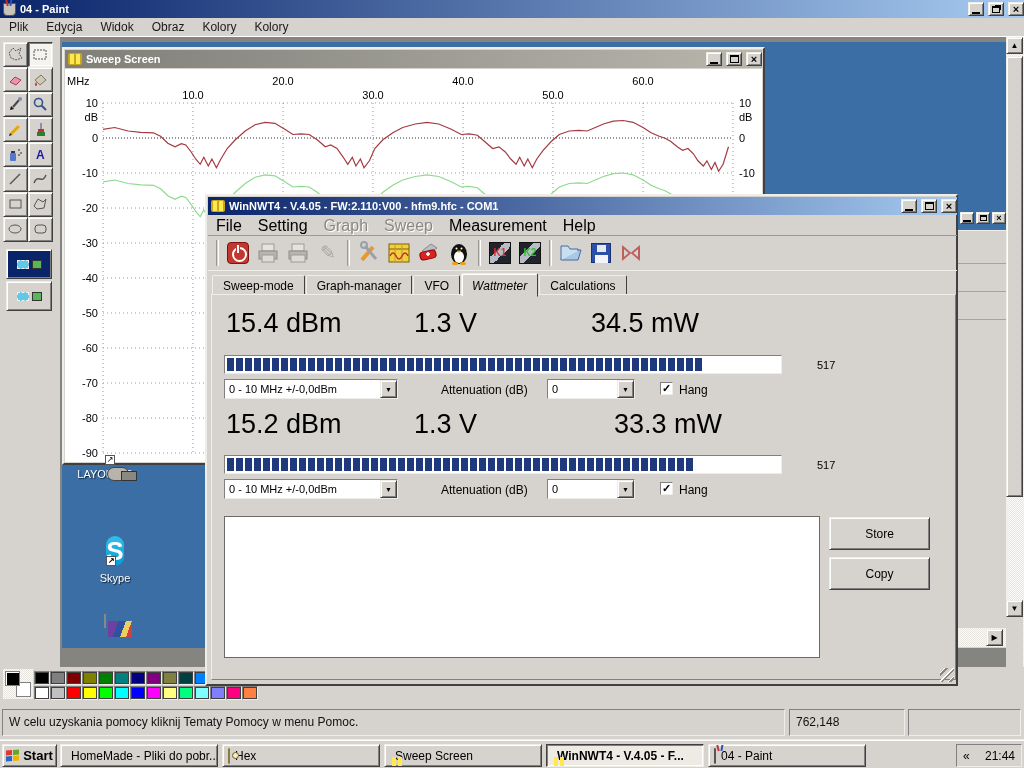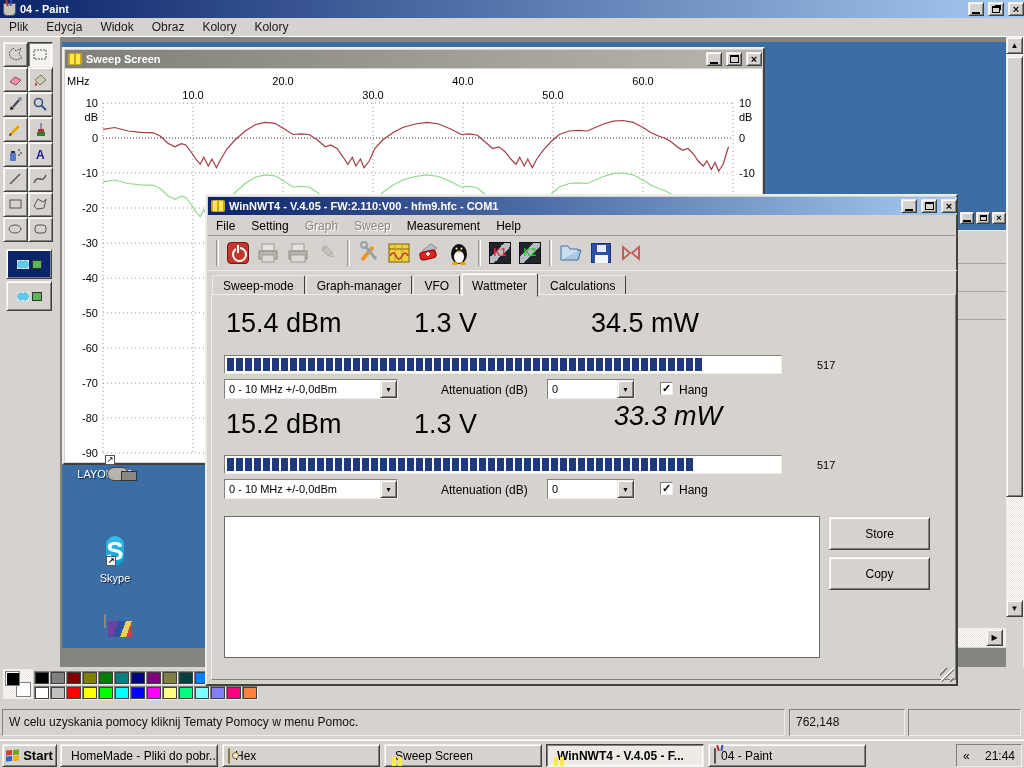--- a/index.html
+++ b/index.html
@@ -119,21 +119,21 @@
   .ico-hex { width:13px; height:13px; background:#d8c878; border:1px solid #8a7a40; border-radius:2px; position:relative; }
   .ico-hex:before { content:""; position:absolute; left:3px; top:3px; width:5px; height:5px; border:1px solid #6a5a20; border-radius:50%; background:#f4ecc8; }
 
   
   #winnwt { position:absolute; left:205px; top:194px; width:753px; height:492px; background:#d6d3ce;
       border:2px solid; border-color:#efede8 #404040 #404040 #efede8; z-index:50;padding-left:20px; }
   #nwt-title { position:absolute; left:1px; top:1px; width:749px; height:18px;
       background:linear-gradient(90deg,#0a246a,#a6caf0); color:#fff; display:flex; align-items:center; gap:4px;
       font-size:11px; font-weight:bold; padding-left:3px; }
   #nwt-title .spacer { flex:1; }
-  #nwt-menubar { position:absolute; left:1px; top:20px; width:749px; height:19px; display:flex; align-items:center; font-size:12px; }
+  #nwt-menubar { position:absolute; left:1px; top:20px; width:749px; height:19px; display:flex; align-items:center; font-size:16px; }
   #nwt-menubar span { padding:2px 8px; }
   #nwt-menubar span.disabled { color:#8a8880; text-shadow:1px 1px 0 #fff; }
   #nwt-toolbar { position:absolute; left:1px; top:39px; width:749px; height:36px; display:flex; align-items:center;
       border-bottom:1px solid #efede8; box-shadow:0 1px 0 #9a9a94 inset; padding-left:4px; }
   .tbsep { width:3px; height:26px; border-left:1px solid #9a9a94; border-right:1px solid #fff; margin:0 4px; }
   .tbtn { width:30px; height:30px; display:flex; align-items:center; justify-content:center; }
   
   .ic-power { width:22px; height:22px; background:#c2382e; border-radius:4px; position:relative; border:1px solid #7c1410; }
   .ic-power:before { content:""; position:absolute; left:4px; top:4px; width:11px; height:11px; border:2px solid #fff; border-radius:50%; }
   .ic-power:after { content:""; position:absolute; left:9px; top:2px; width:2px; height:8px; background:#fff; box-shadow:0 0 0 1px #c2382e; }
@@ -143,21 +143,21 @@
   .ic-floppy { width:20px; height:20px; background:#2c50a8; position:relative; border:1px solid #1a3070; }
   .ic-floppy:before { content:""; position:absolute; left:5px; top:1px; width:9px; height:7px; background:#e8e8f0; }
   .ic-floppy:after { content:""; position:absolute; left:3px; top:11px; width:13px; height:8px; background:#f4f4f8; }
   .dis { opacity:.95; }
 
   
   #nwt-tabs { position:absolute; left:5px; top:77px; height:22px; display:flex; align-items:flex-end; }
   .tab { height:20px; padding:3px 10px 0; font-size:12px; background:#d6d3ce; border:1px solid;
       border-color:#efede8 #404040 #d6d3ce #efede8; border-radius:2px 2px 0 0; margin-right:1px; position:relative; }
   .tab.active { height:24px; padding-top:5px; z-index:3; box-shadow:inset 1px 1px 0 #fff;
-      border-bottom:1px solid #d6d3ce; margin-bottom:-2px; }
+      border-bottom:1px solid #d6d3ce; margin-bottom:-2px;font-style:italic; }
   #nwt-panel { position:absolute; left:4px; top:98px; width:745px; height:386px; background:#d6d3ce;
       border:1px solid; border-color:#efede8 #808080 #808080 #efede8; }
 
   .bigread { position:absolute; font-size:27px; color:#000; letter-spacing:0px; }
   .pbar { position:absolute; left:17px; width:558px; height:19px; border:1px solid; border-color:#808080 #efede8 #efede8 #808080;
       background:#fff; overflow:hidden; }
   .pbar i { position:absolute; top:2px; width:7px; height:13px; background:#1e3a7c; }
   .rawval { position:absolute; left:610px; font-size:11px; }
   .combo { position:absolute; height:20px; border:1px solid; border-color:#808080 #efede8 #efede8 #808080;
       background:#fff; font-size:11px; display:flex; align-items:center; }
@@ -707,21 +707,21 @@
     <div class="flabel" style="left:234px; top:187px;">Attenuation (dB)</div>
     <div class="combo" style="left:340px; top:183px; width:88px;">
       <span class="cv">0</span>
       <span class="ca btn3d">▼</span>
     </div>
     <span class="cbx" style="left:453px; top:186px;"><span>✓</span></span>
     <div class="flabel" style="left:472px; top:187px;">Hang</div>
 
     <div class="bigread" style="left:19px; top:213px;">15.2 dBm</div>
     <div class="bigread" style="left:207px; top:213px;">1.3 V</div>
-    <div class="bigread" style="left:407px; top:205px;font-style:italic;">33.3 mW</div>
+    <div class="bigread" style="left:407px; top:213px;">33.3 mW</div>
     <div class="pbar" style="top:259px;">
         <i style="left: 2px;"></i>
         <i style="left: 11px;"></i>
         <i style="left: 20px;"></i>
         <i style="left: 29px;"></i>
         <i style="left: 38px;"></i>
         <i style="left: 47px;"></i>
         <i style="left: 56px;"></i>
         <i style="left: 65px;"></i>
         <i style="left: 74px;"></i>

